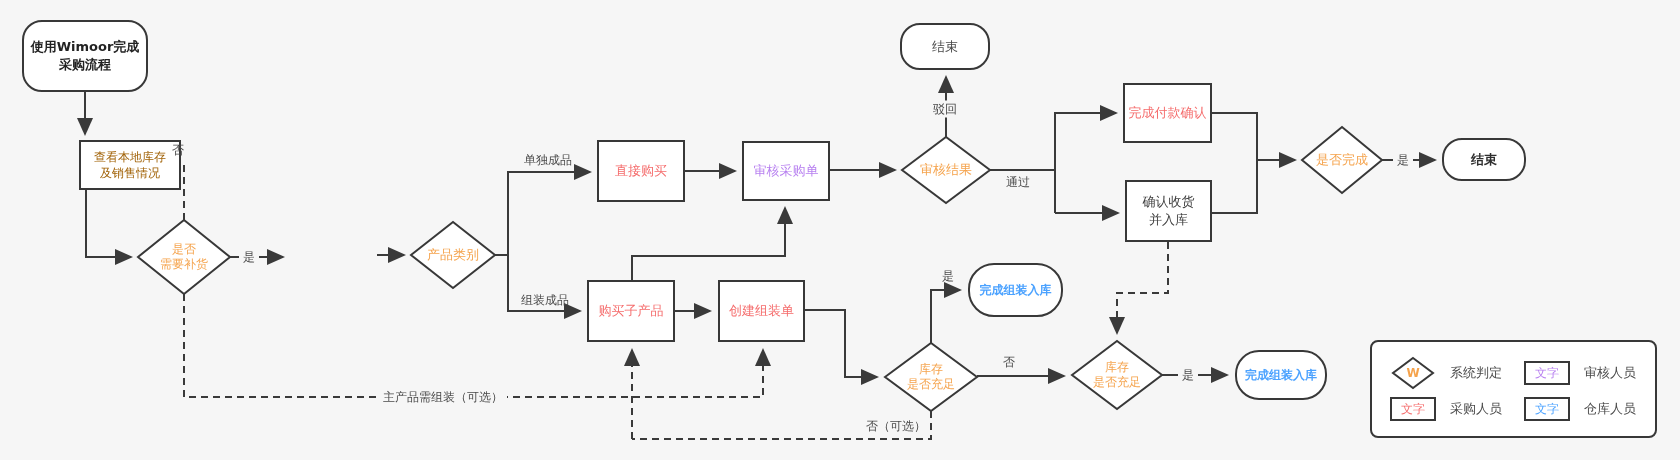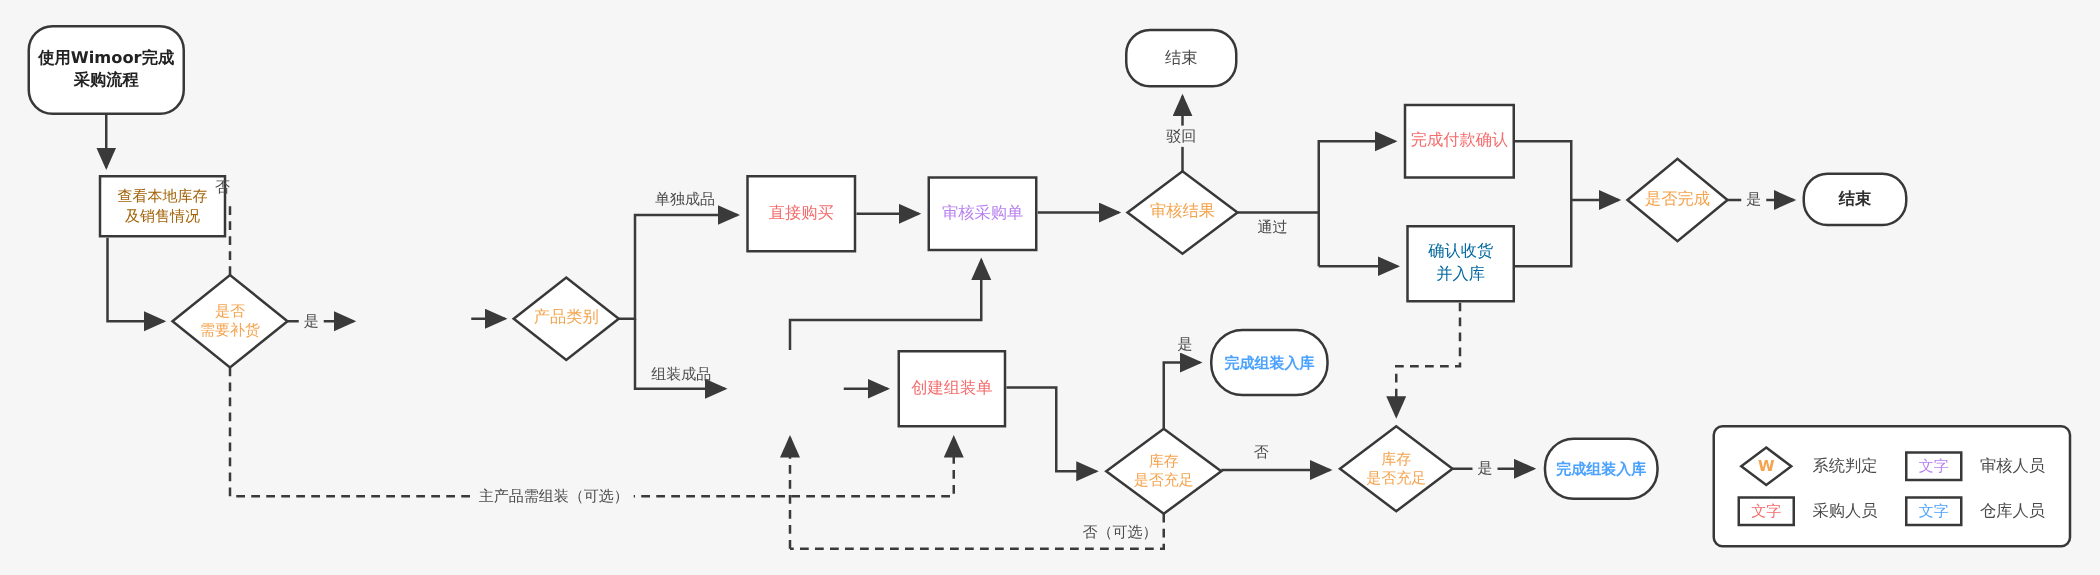--- a/index.html
+++ b/index.html
@@ -116,25 +116,26 @@
 
 
   <div class="node" style="left:597px;top:140px;width:88px;height:62px;color:#f56c6c;">直接购买</div>
 
   <div class="node" style="left:742px;top:141px;width:88px;height:60px;color:#b77ff0;">审核采购单</div>
 
   <div class="node stadium" style="left:900px;top:23px;width:90px;height:47px;border-radius:20px;color:#4a4a4a;">结束</div>
 
   <div class="node" style="left:1123px;top:83px;width:89px;height:60px;color:#f56c6c;">完成付款确认</div>
 
-  <div class="node" style="left:1125px;top:180px;width:87px;height:62px;color:#0369a1;">确认收货
+  <div class="node" style="left:1125px;top:180px;width:87px;height:62px;color:#404040;">确认收货
 并入库</div>
 
   <div class="node stadium bold" style="left:1442px;top:138px;width:84px;height:43px;border-radius:20px;color:#2f2f2f;">结束</div>
 
+  <div class="node" style="left:587px;top:280px;width:88px;height:62px;color:#f56c6c;">购买子产品</div>
 
   <div class="node" style="left:718px;top:280px;width:87px;height:62px;color:#f56c6c;">创建组装单</div>
 
   <div class="node stadium bold" style="left:968px;top:263px;width:95px;height:54px;border-radius:26px;font-size:12px;color:#4ba2ff;">完成组装入库</div>
 
   <div class="node stadium bold" style="left:1235px;top:350px;width:92px;height:50px;border-radius:24px;font-size:12px;color:#4ba2ff;">完成组装入库</div>
 
   <div class="dlabel" style="left:184px;top:257px;color:#f5a34c;font-size:12px;">是否
 需要补货</div>
   <div class="dlabel" style="left:453px;top:255px;color:#f5a34c;">产品类别</div>

